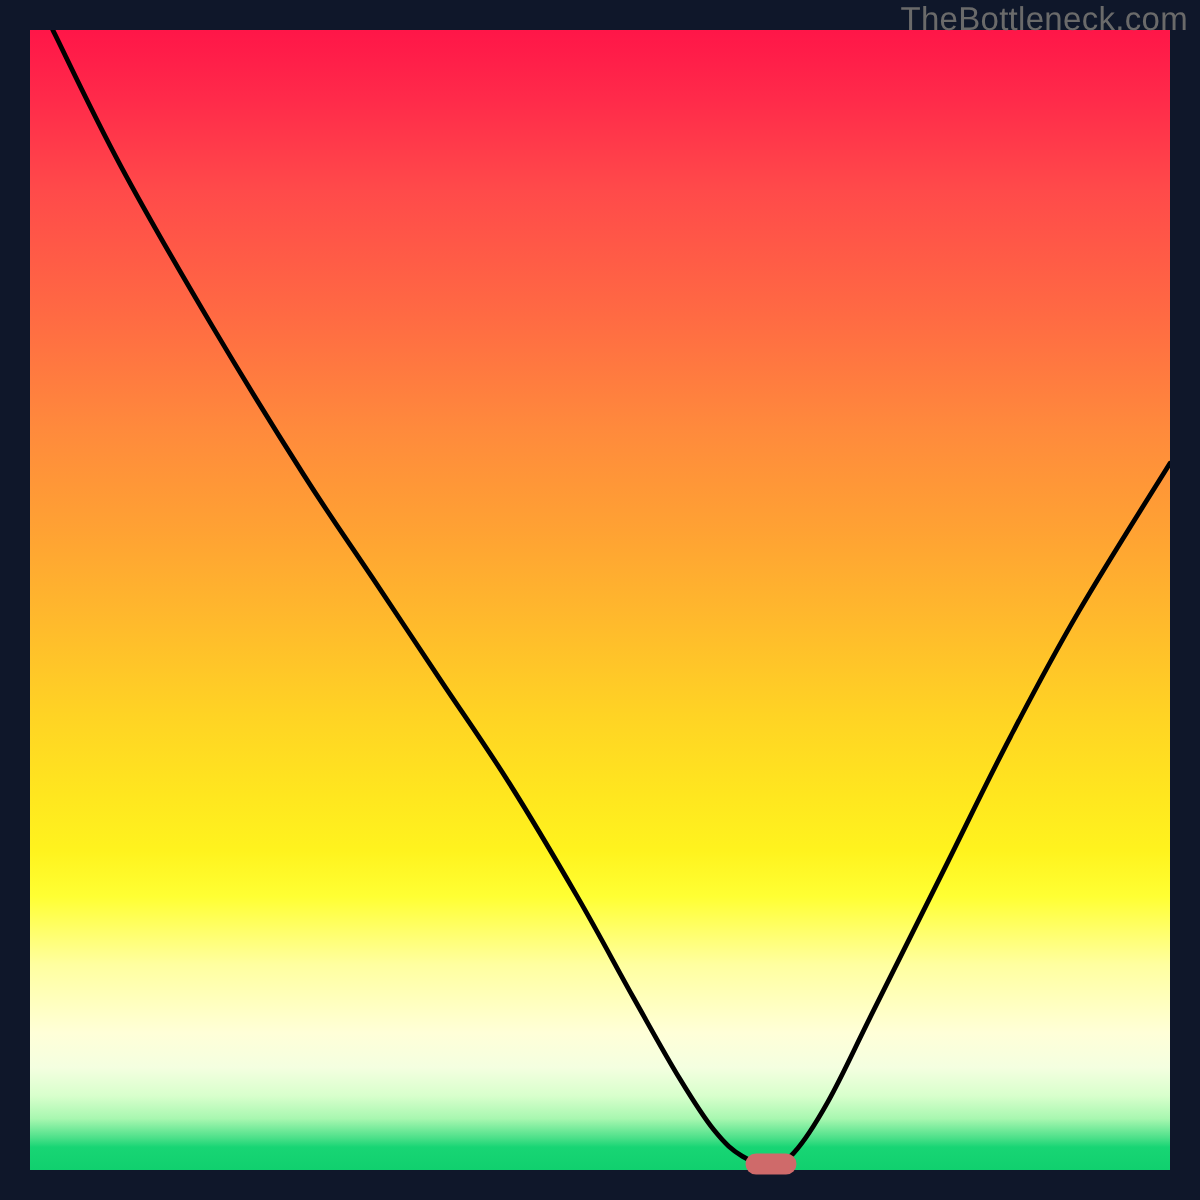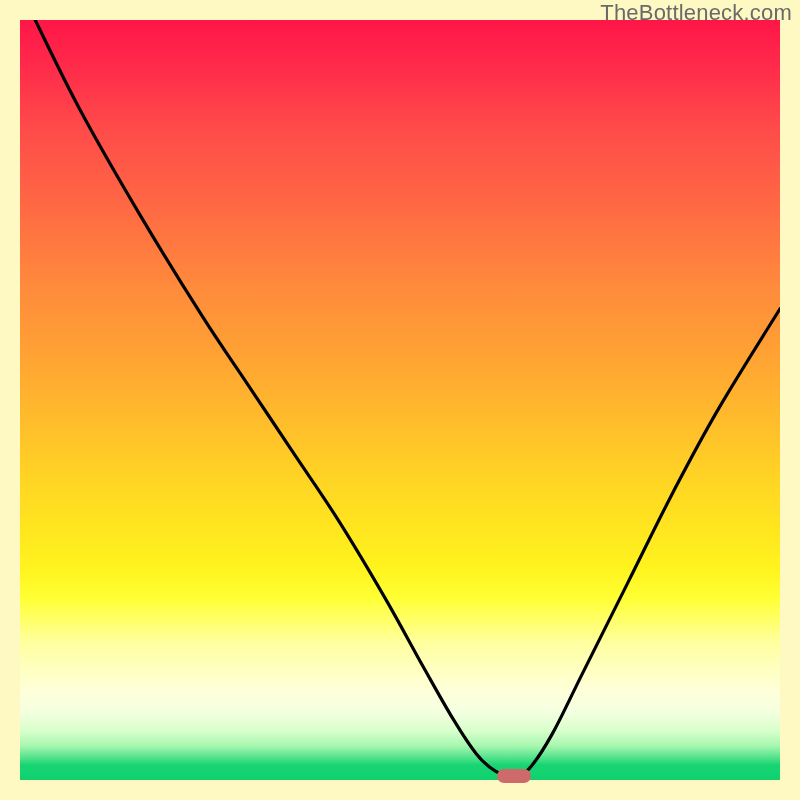--- a/index.html
+++ b/index.html
@@ -8,21 +8,21 @@
     width: 800px;
     height: 800px;
     overflow: hidden;
     background: #000;
     font-family: Arial, Helvetica, sans-serif;
   }
   .frame {
     position: relative;
     width: 800px;
     height: 800px;
-    background: #fef9c3;
+    background: #0f172a;
   }
   .plot-area {
     position: absolute;
     left: 20px;
     top: 20px;
     width: 760px;
     height: 760px;
     
     background: linear-gradient(to bottom,
       #ff1648 0%,

